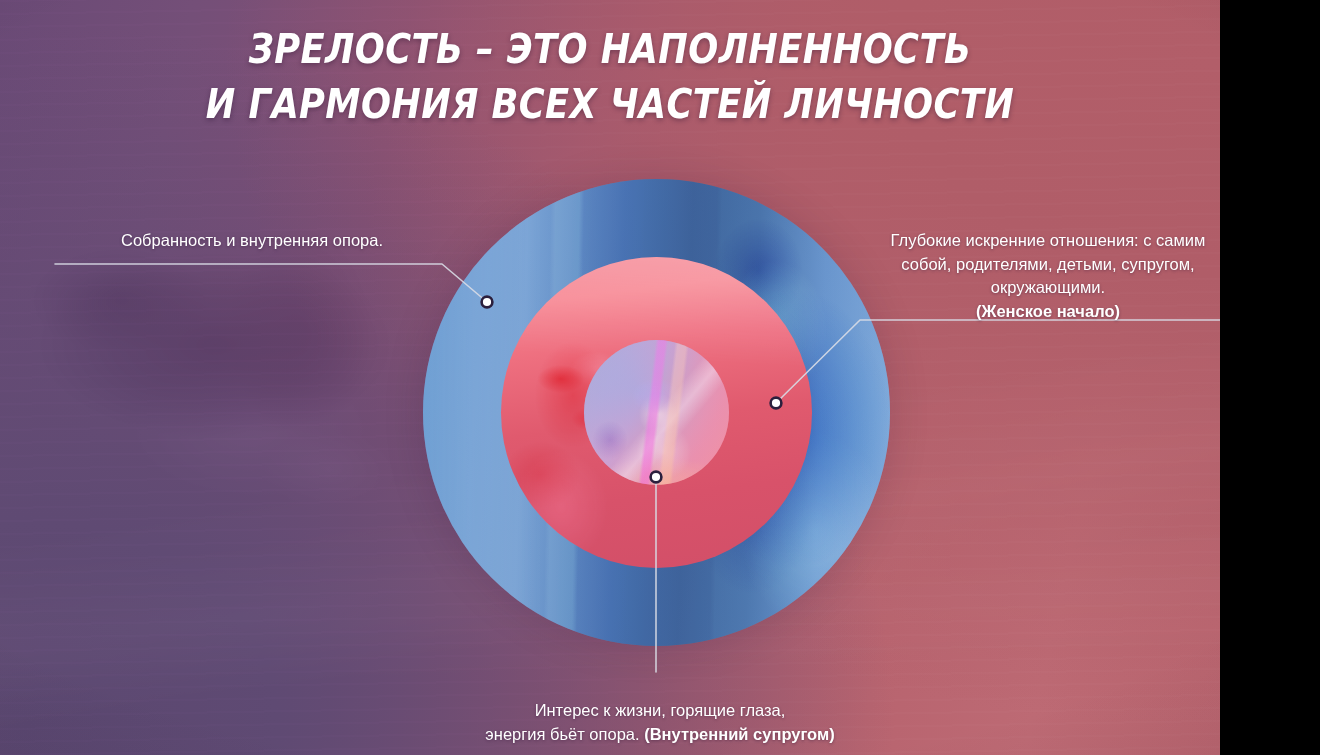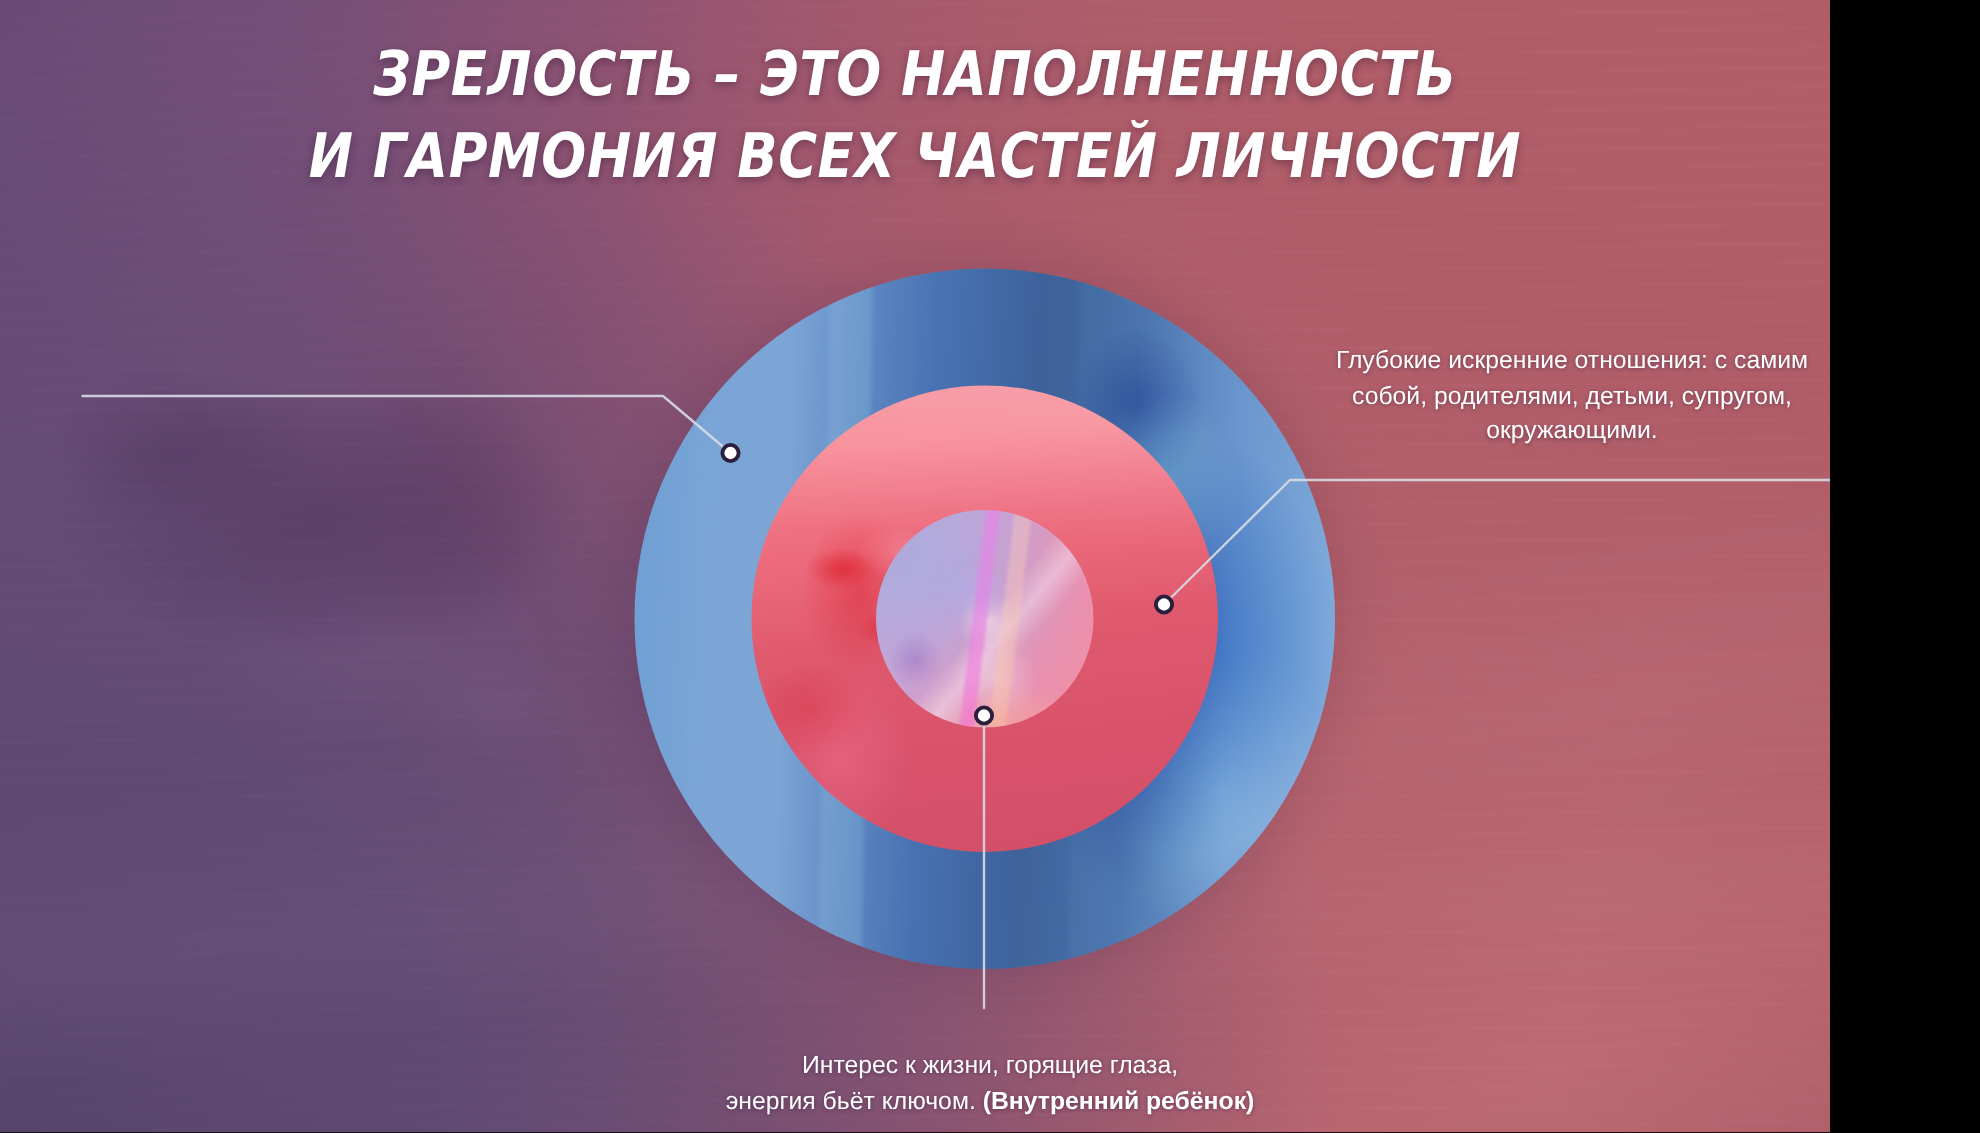--- a/index.html
+++ b/index.html
@@ -237,26 +237,28 @@
     <path d="M776,403 L860,320 L1253,320" fill="none" stroke="#d8dbe6" stroke-width="1.6" stroke-linecap="round" stroke-linejoin="round" opacity="0.9"></path>
 
     <path d="M656,477 L656,672" fill="none" stroke="#d8dbe6" stroke-width="1.6" stroke-linecap="round" opacity="0.9"></path>
 
     <circle cx="487" cy="302" r="5.4" fill="#ffffff" stroke="#2b1f3d" stroke-width="2.6"></circle>
     <circle cx="776" cy="403" r="5.4" fill="#ffffff" stroke="#2b1f3d" stroke-width="2.6"></circle>
     <circle cx="656" cy="477" r="5.4" fill="#ffffff" stroke="#2b1f3d" stroke-width="2.6"></circle>
   </svg>
 
   <div class="callout callout-left">
+    <span>Собранность и внутренняя опора.</span>
   </div>
 
   <div class="callout callout-right">
     <span>Глубокие искренние отношения: с самим
 собой, родителями, детьми, супругом,
 окружающими.</span>
+    <span class="accent">(Женское начало)</span>
   </div>
 
   <div class="callout callout-bottom inline">
     <span>Интерес к жизни, горящие глаза,
-энергия бьёт ключом. </span><span class="accent">(Внутренний ребёнок)</span>
+энергия бьёт опора. </span><span class="accent">(Внутренний супругом)</span>
   </div>
 
 </div>
 
 </body></html>

